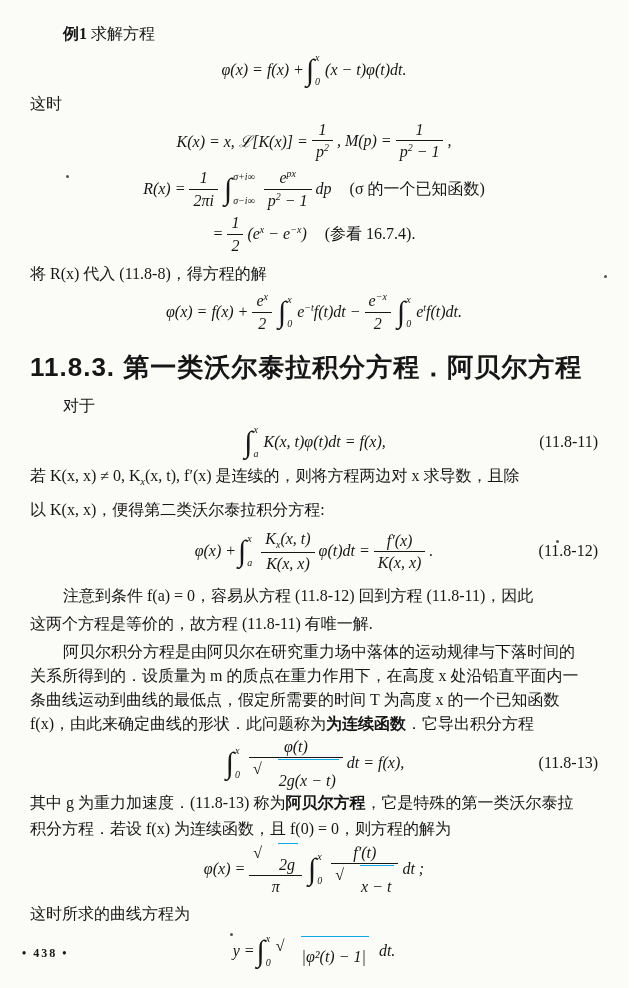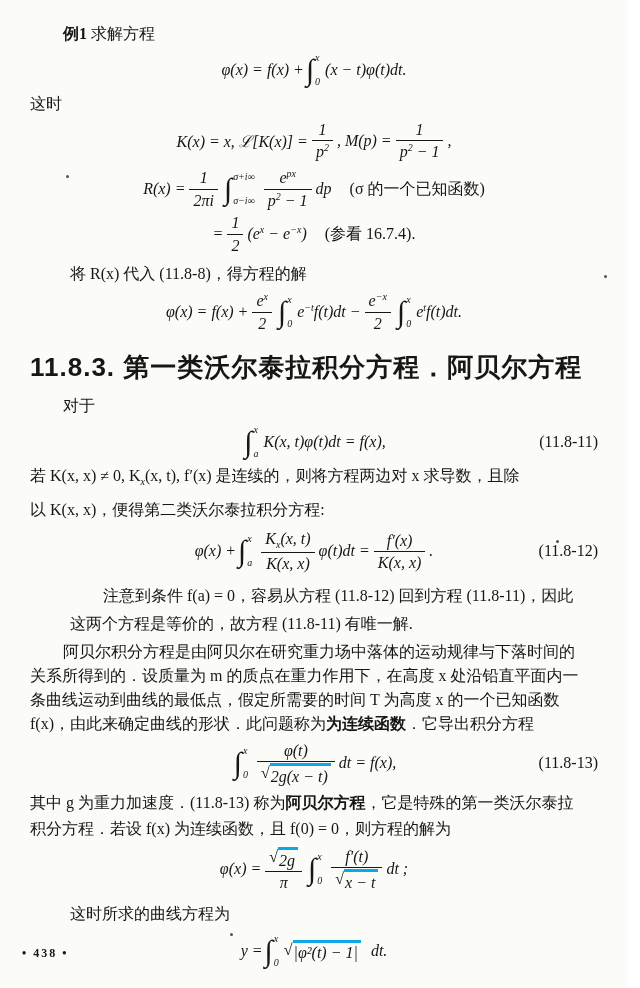--- a/index.html
+++ b/index.html
@@ -30,24 +30,24 @@
   .note{font-style:normal;margin-left:18px;}
   .frac{display:inline-block;vertical-align:middle;text-align:center;margin:0 4px;line-height:1.2;}
   .fnum{display:block;border-bottom:1px solid #161616;padding:0 4px 1px 4px;}
   .fden{display:block;padding:1px 4px 0 4px;}
   .intg{display:inline-flex;align-items:center;margin:0 2px;}
   .isym{font-size:30px;line-height:1;font-style:normal;}
   .ilims{display:inline-flex;flex-direction:column;justify-content:space-between;height:34px;font-size:10px;line-height:1;margin:0 3px 0 1px;}
   sup,sub{font-size:10px;font-style:italic;}
   .sqrt{display:inline-flex;align-items:flex-start;vertical-align:middle;}
   .radsym{font-style:normal;line-height:1.2;}
-  .radbody{border-top:3px solid #0ea5e9;padding:1px 3px 0 1px;}
+  .radbody{border-top:1px solid #0ea5e9;padding:11px 3px 0 1px;margin-left:16px;}
   .footer{position:absolute;left:22px;top:946px;font-size:12px;font-weight:bold;letter-spacing:2px;}
   .speck{position:absolute;background:#55524e;border-radius:50%;}
-  .m2{margin-top:2px;}.m4{margin-top:4px;}.m6{margin-top:6px;margin-left:40px;}.m12{margin-top:12px;}
+  .m2{margin-top:2px;}.m4{margin-top:4px;}.m6{margin-top:6px;}.m12{margin-top:12px;}
   .h40{height:40px;}.h42{height:42px;}.h44{height:44px;}.h46{height:46px;}.h50{height:50px;}
 </style>
 </head>
 <body>
 
 <div class="page">
   <div class="content">
 
     <div class="para indent">
       <span class="bold">例1</span>

